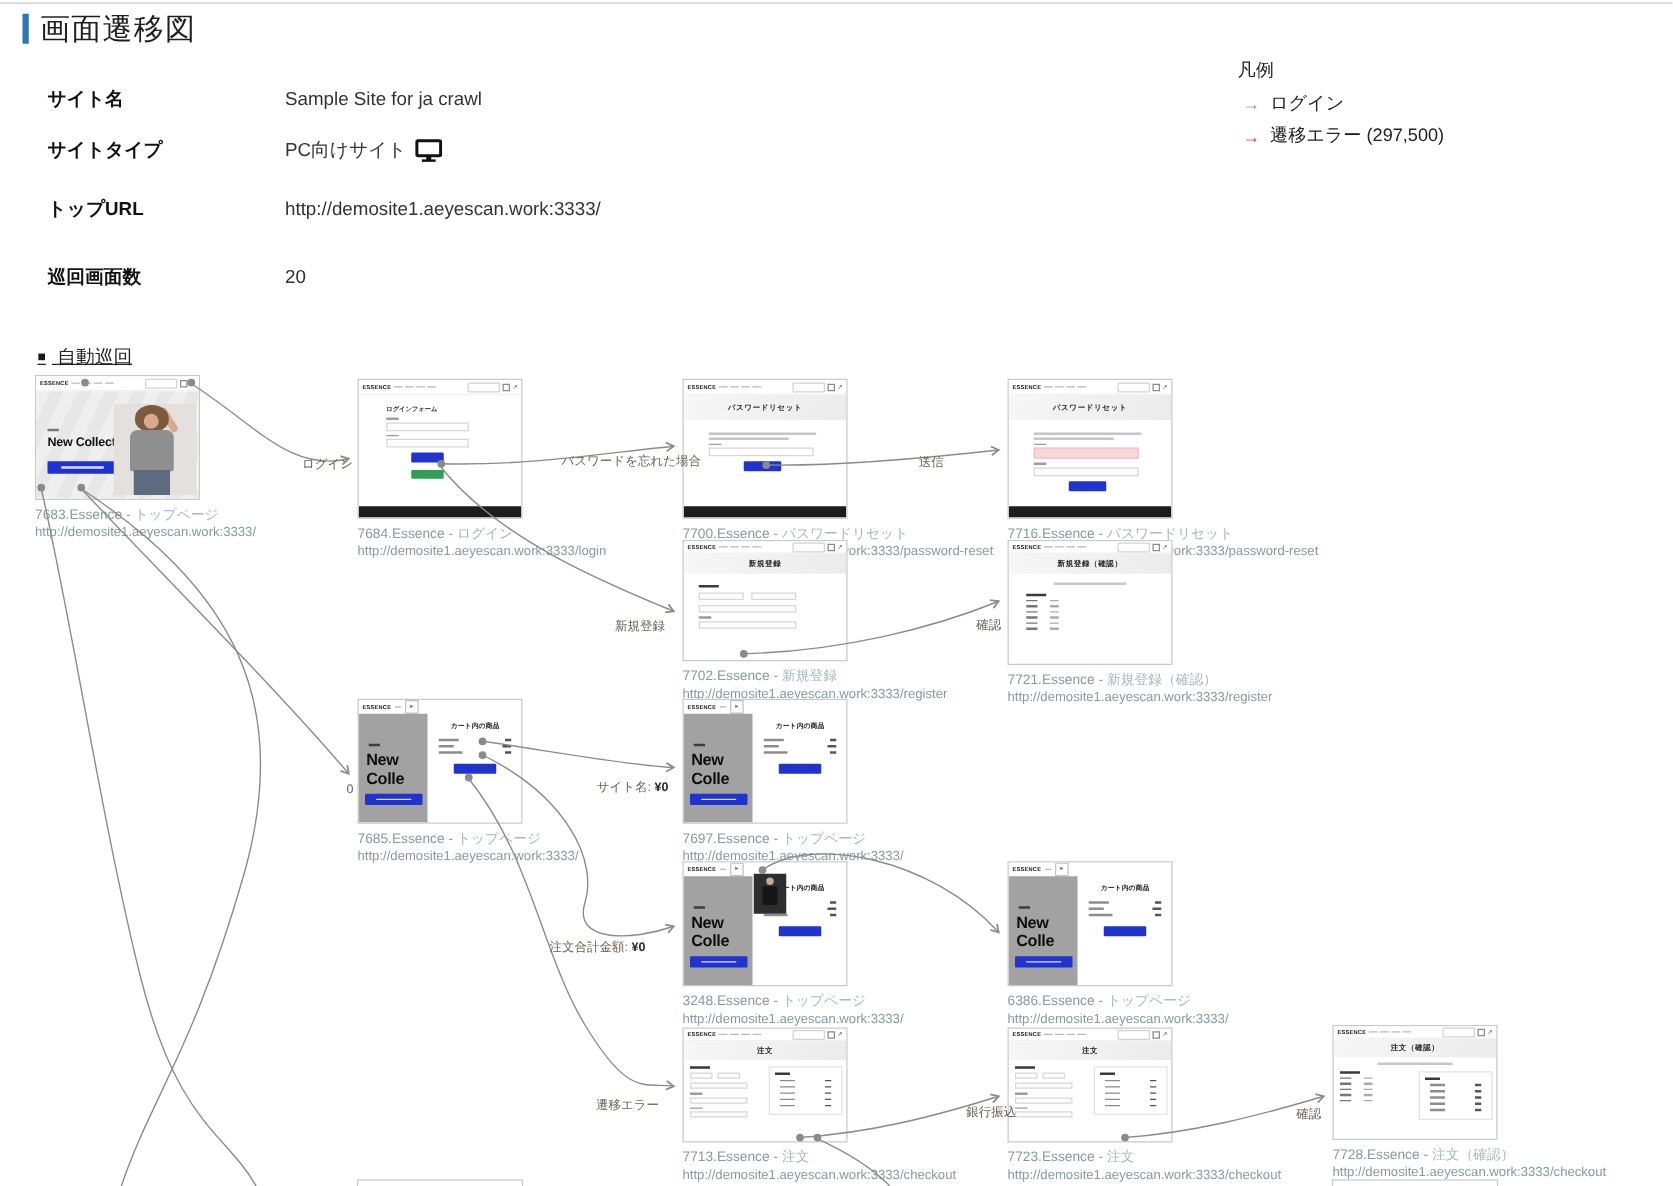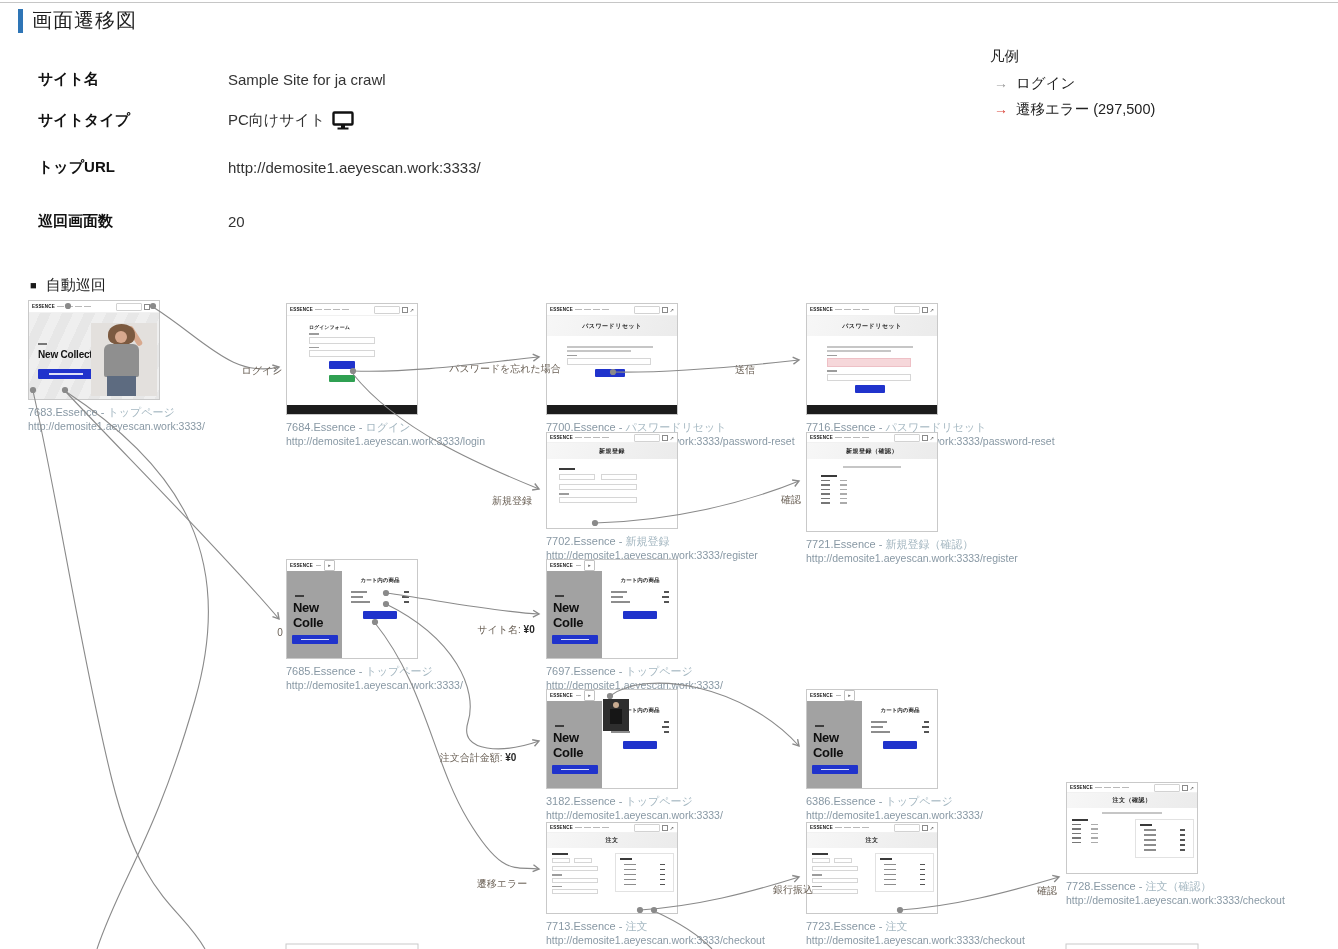--- a/index.html
+++ b/index.html
@@ -6,33 +6,33 @@
   body{
     width:1338px;height:949px;position:relative;overflow:hidden;
     background:#ffffff;
     font-family:"Liberation Sans","DejaVu Sans",sans-serif;
     color:#333;
   }
   .topline{position:absolute;left:0;top:2px;width:1338px;height:1px;background:#c6c6c6;}
   
   .page-header{position:absolute;left:18px;top:7px;display:flex;align-items:center;}
   .blue-bar{width:5px;height:24px;background:#2e75b6;margin-right:9px;}
-  .page-title{font-size:20px;color:#1f1f1f;letter-spacing:1px;}
+  .page-title{font-size:24px;color:#1f1f1f;letter-spacing:1px;}
   
   .info-row{position:absolute;left:38px;display:flex;}
   .info-label{width:190px;font-size:15px;font-weight:bold;color:#111;}
   .info-value{font-size:15px;color:#333;display:flex;align-items:center;gap:7px;}
   .monitor-icon svg{display:block;}
   
   .legend{position:absolute;left:990px;top:47px;font-size:14.5px;color:#222;}
   .legend-title{margin-bottom:6px;}
   .legend-item{display:flex;align-items:center;gap:8px;margin:4px 0 0 4px;line-height:22px;}
   .legend-arrow{font-size:14px;line-height:14px;}
   
-  .section-heading{position:absolute;left:30px;top:276px;font-size:15px;color:#222;}
+  .section-heading{position:absolute;left:30px;top:276px;font-size:15px;color:#222;text-decoration:underline;}
   .section-heading .sq{font-size:11px;margin-right:5px;vertical-align:1px;color:#1a1a1a;}
   
   #diagram{position:absolute;left:0;top:0;width:1338px;height:949px;}
   .node{position:absolute;}
   .thumb{position:relative;background:#fff;border:1px solid #c9c9c9;overflow:hidden;box-sizing:border-box;}
   .caption{margin-top:6px;font-size:11px;line-height:13.5px;white-space:nowrap;}
   .cap-id{color:#8898a4;}
   .cap-sep{color:#8898a4;}
   .cap-name{color:#a4b7c1;}
   .cap-url{color:#8898a4;font-size:10.5px;}
@@ -417,21 +417,21 @@
             <span style="width:19px"></span>
             <i></i>
           </div>
     <div class="m-btn2 blue m-panelBtn"></div>
   </div>
   <div class="m-photo2">
           <div class="p-head"></div>
           <div class="p-body"></div>
         </div>
       </div>
-      <div class="caption"><span class="cap-id">3182.Essence</span><span class="cap-sep"> - </span><span class="cap-name">トップページ</span><br><span class="cap-url">http://demosite1.aeyescan.work:3333/</span></div>
+      <div class="caption"><span class="cap-id">3248.Essence</span><span class="cap-sep"> - </span><span class="cap-name">トップページ</span><br><span class="cap-url">http://demosite1.aeyescan.work:3333/</span></div>
     </div>
     <div class="node" style="left: 806px; top: 689px;">
       <div class="thumb" style="width: 132px; height: 100px;">
         <div class="m-cart-strip">
     <span class="m-logo">ESSENCE</span>
     <span class="m-nav" style="width:5px"></span>
     <span class="m-edit">▸</span>
         </div>
   <div class="m-overlay">
     <div class="m-dash m-ovDash"></div>
@@ -560,21 +560,21 @@
             </div>
             <div class="m-row" style="padding:0 4px">
               <span style="width:12px"></span>
               <i></i>
             </div>
     </div>
   </div>
       </div>
       <div class="caption"><span class="cap-id">7723.Essence</span><span class="cap-sep"> - </span><span class="cap-name">注文</span><br><span class="cap-url">http://demosite1.aeyescan.work:3333/checkout</span></div>
     </div>
-    <div class="node" style="left: 1066px; top: 782px;">
+    <div class="node" style="left: 1066px; top: 820px;">
       <div class="thumb" style="width: 132px; height: 92px;">
         <div class="m-head" style="height:9px">
   <span class="m-logo">ESSENCE</span>
   <span class="m-nav"></span>
           <span class="m-nav"></span>
           <span class="m-nav"></span>
           <span class="m-nav"></span>
   <span class="m-sp"></span>
           <span class="m-search"></span>
   <span class="m-ico"></span>

